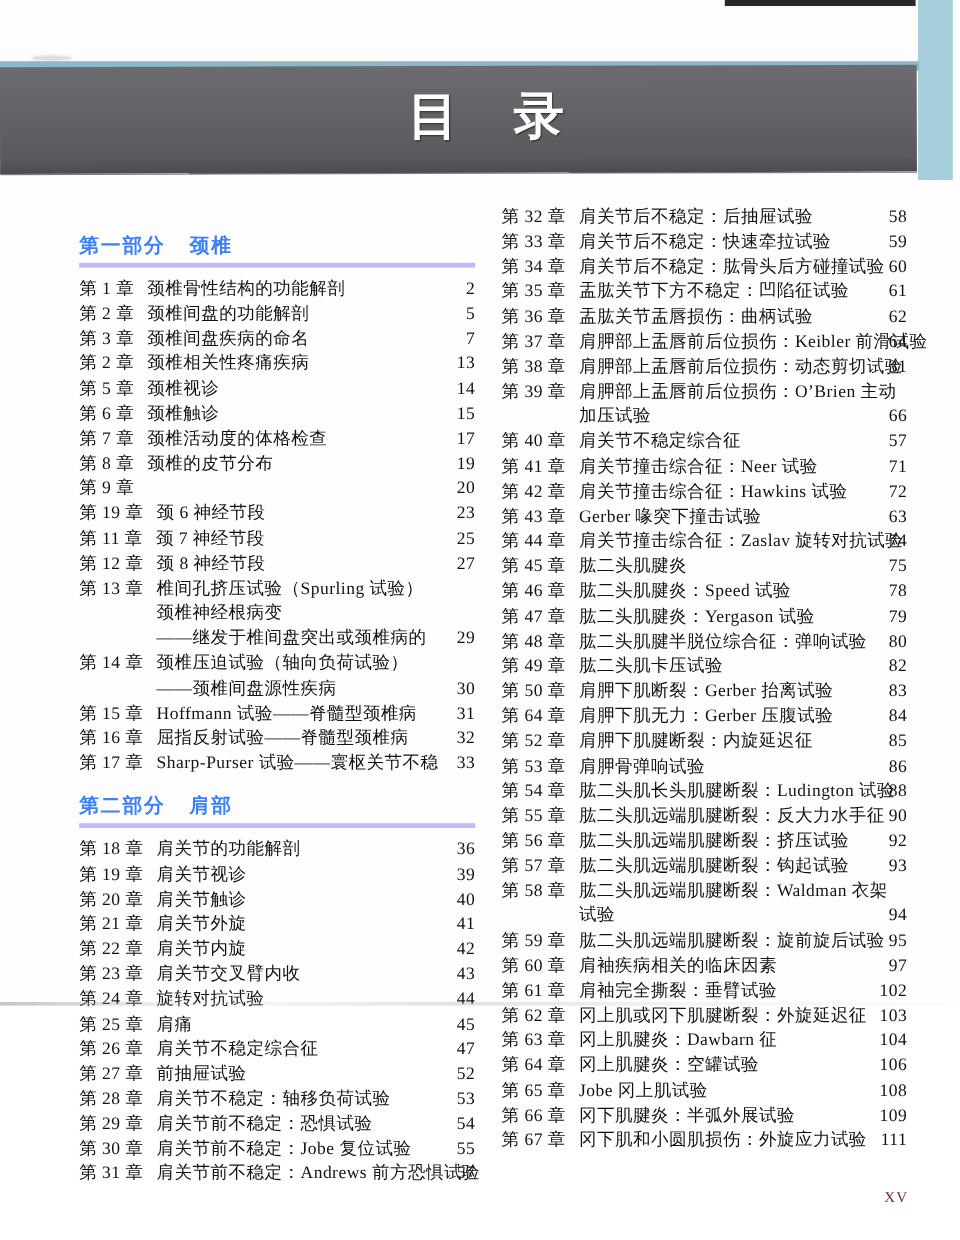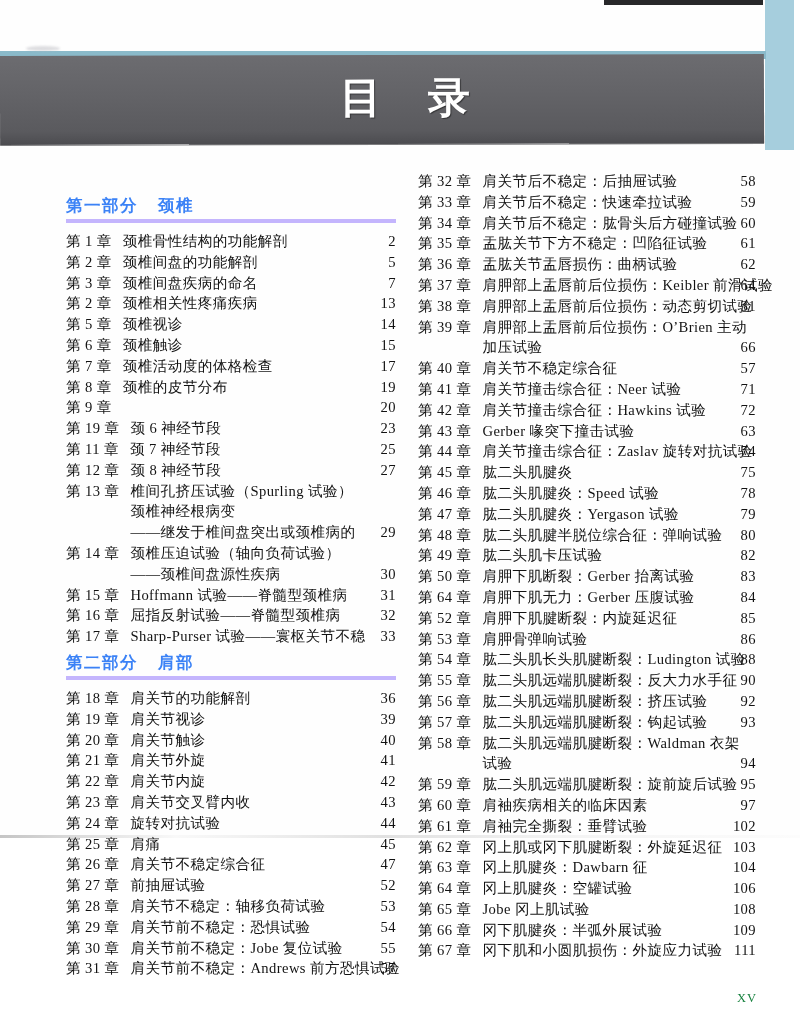--- a/index.html
+++ b/index.html
@@ -66,21 +66,21 @@
     font-family: "Liberation Sans", "DejaVu Sans", sans-serif;
     font-weight: 700;
     font-size: 16.5px;
     letter-spacing: 1.5px;
     color: #3b82f6;
     line-height: 19px;
     padding-bottom: 4px;
     border-bottom: 4px solid #c4b5fd;
     margin-bottom: 8px;
   }
-  .part-heading.gap { margin-top: 6px; }
+  .part-heading.gap { margin-top: 16px; font-family: Liberation Mono, monospace; }
   .part-heading .sec-name { margin-left: 20px; }
 
   .row {
     position: relative;
     display: flex;
     align-items: flex-start;
   }
   .ch {
     flex: 0 0 auto;
     white-space: nowrap;
@@ -92,21 +92,21 @@
     position: absolute;
     right: 0; bottom: 0;
     line-height: 20.8px;
   }
   
   .folio {
     position: absolute;
     right: 43px; top: 991px;
     font-size: 12.5px;
     letter-spacing: 1px;
-    color: #15803d;
+    color: #7f1d1d;
   }
   .bottom-edge {
     position: absolute; left: 0; bottom: 0;
     width: 800px; height: 3px;
     background: linear-gradient(90deg,
       rgba(140,140,140,0.5) 0%, rgba(220,220,220,0.15) 22%,
       rgba(170,170,170,0.35) 48%, rgba(200,200,200,0.2) 70%,
       rgba(235,235,235,0.1) 100%);
   }
   .smudge {

